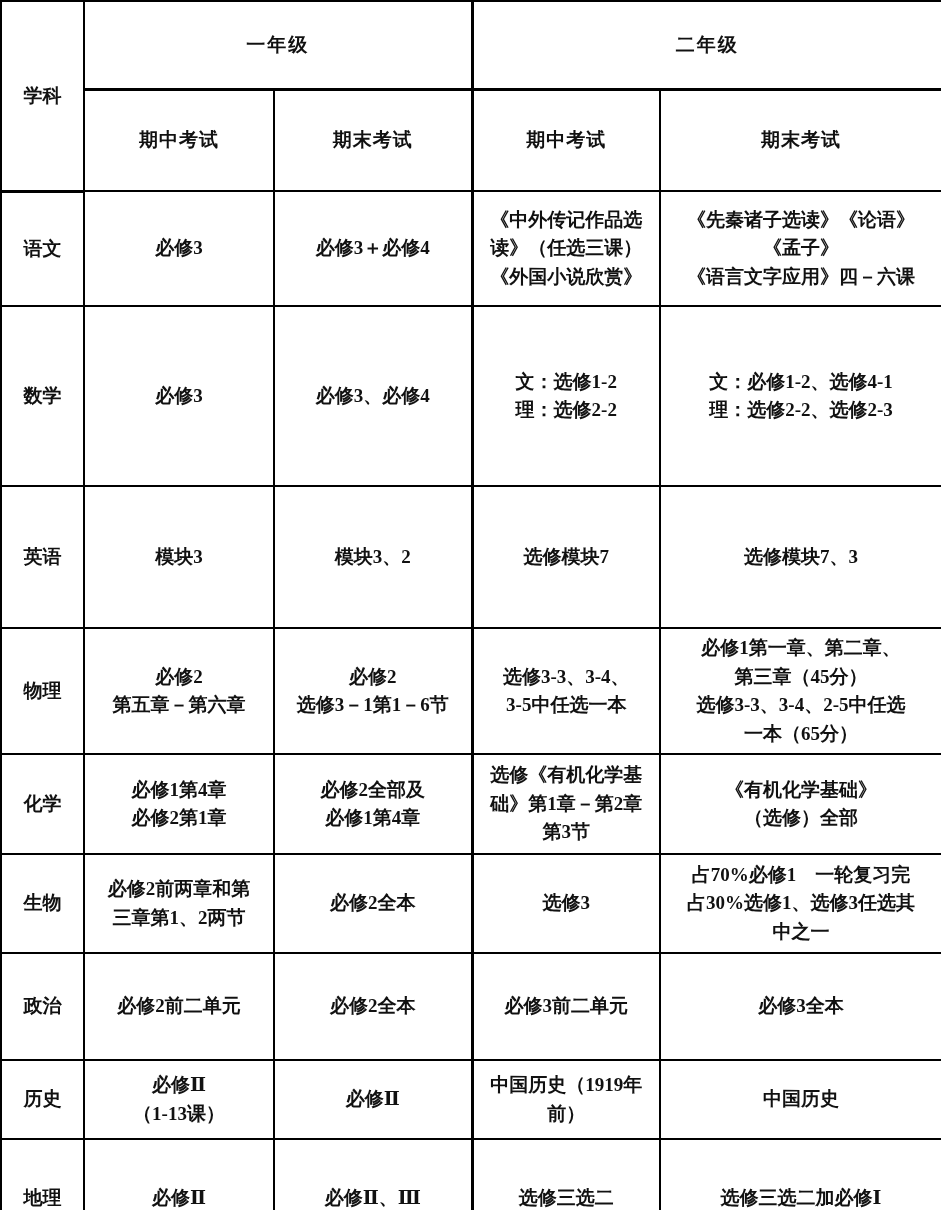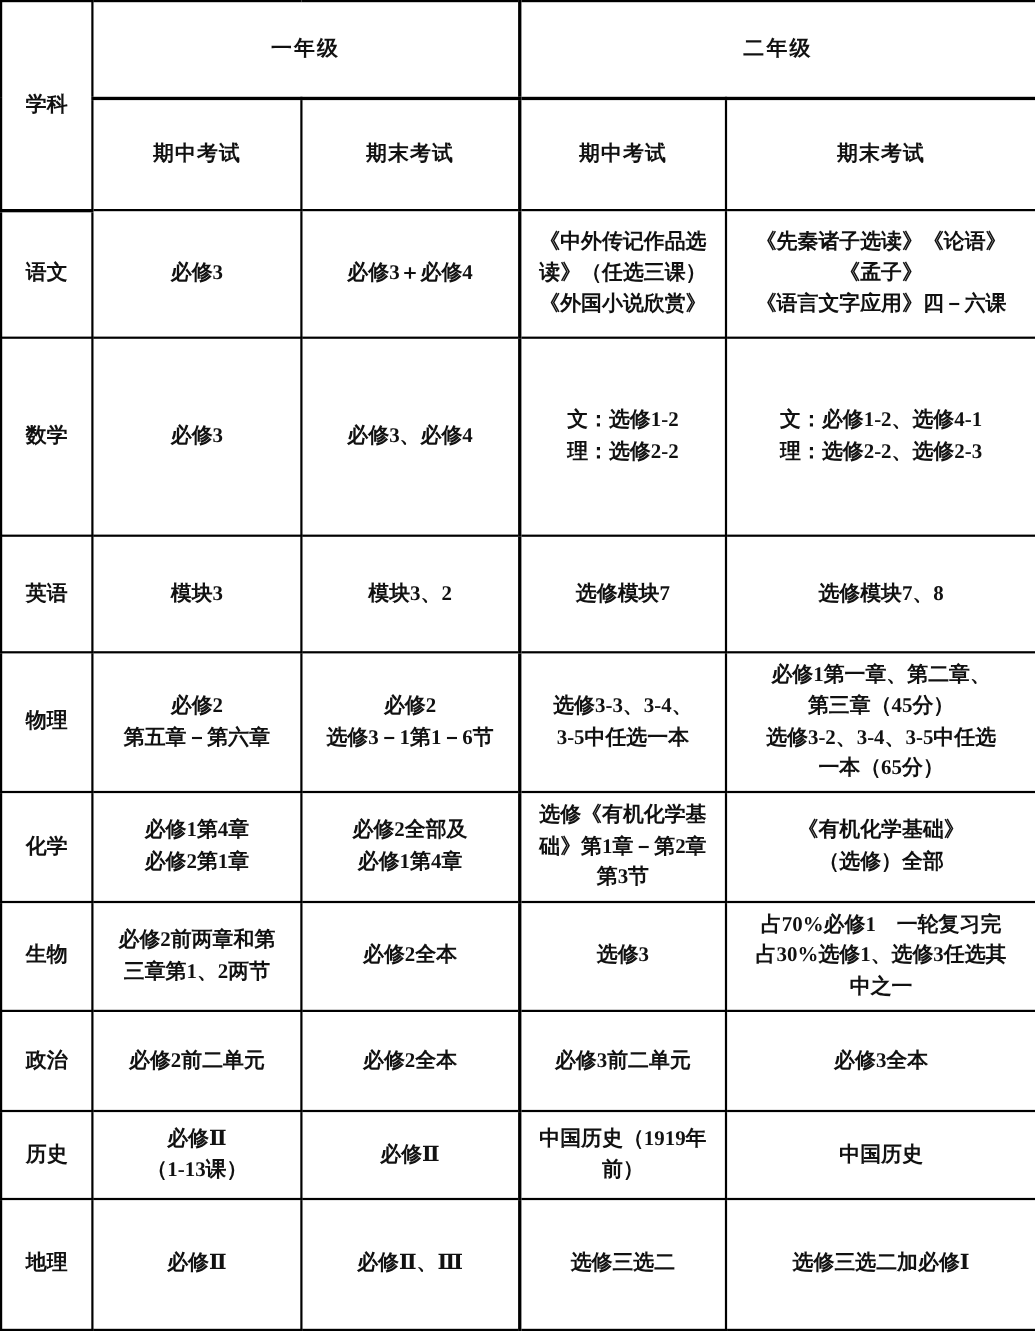--- a/index.html
+++ b/index.html
@@ -86,39 +86,39 @@
     <tr style="height:180px">
       <td class="subject">数学</td>
       <td>必修3</td>
       <td>必修3、必修4</td>
       <td class="mid2">文：选修1-2
 理：选修2-2</td>
       <td>文：必修1-2、选修4-1
 理：选修2-2、选修2-3</td>
     </tr>
 
-    <tr style="height:106px">
+    <tr style="height:142px">
       <td class="subject">英语</td>
       <td>模块3</td>
       <td>模块3、2</td>
       <td class="mid2">选修模块7</td>
-      <td>选修模块7、8</td>
+      <td>选修模块7、3</td>
     </tr>
 
     <tr style="height:126px">
       <td class="subject">物理</td>
       <td>必修2
 第五章－第六章</td>
       <td>必修2
 选修3－1第1－6节</td>
       <td class="mid2">选修3-3、3-4、
 3-5中任选一本</td>
       <td>必修1第一章、第二章、
 第三章（45分）
-选修3-2、3-4、3-5中任选
+选修3-3、3-4、2-5中任选
 一本（65分）</td>
     </tr>
 
     <tr style="height:100px">
       <td class="subject">化学</td>
       <td>必修1第4章
 必修2第1章</td>
       <td>必修2全部及
 必修1第4章</td>
       <td class="mid2">选修《有机化学基
@@ -132,21 +132,21 @@
       <td class="subject">生物</td>
       <td>必修2前两章和第
 三章第1、2两节</td>
       <td>必修2全本</td>
       <td class="mid2">选修3</td>
       <td>占70%必修1　一轮复习完
 占30%选修1、选修3任选其
 中之一</td>
     </tr>
 
-    <tr style="height:91px">
+    <tr style="height:107px">
       <td class="subject">政治</td>
       <td>必修2前二单元</td>
       <td>必修2全本</td>
       <td class="mid2">必修3前二单元</td>
       <td>必修3全本</td>
     </tr>
 
     <tr style="height:79px">
       <td class="subject">历史</td>
       <td>必修Ⅱ

